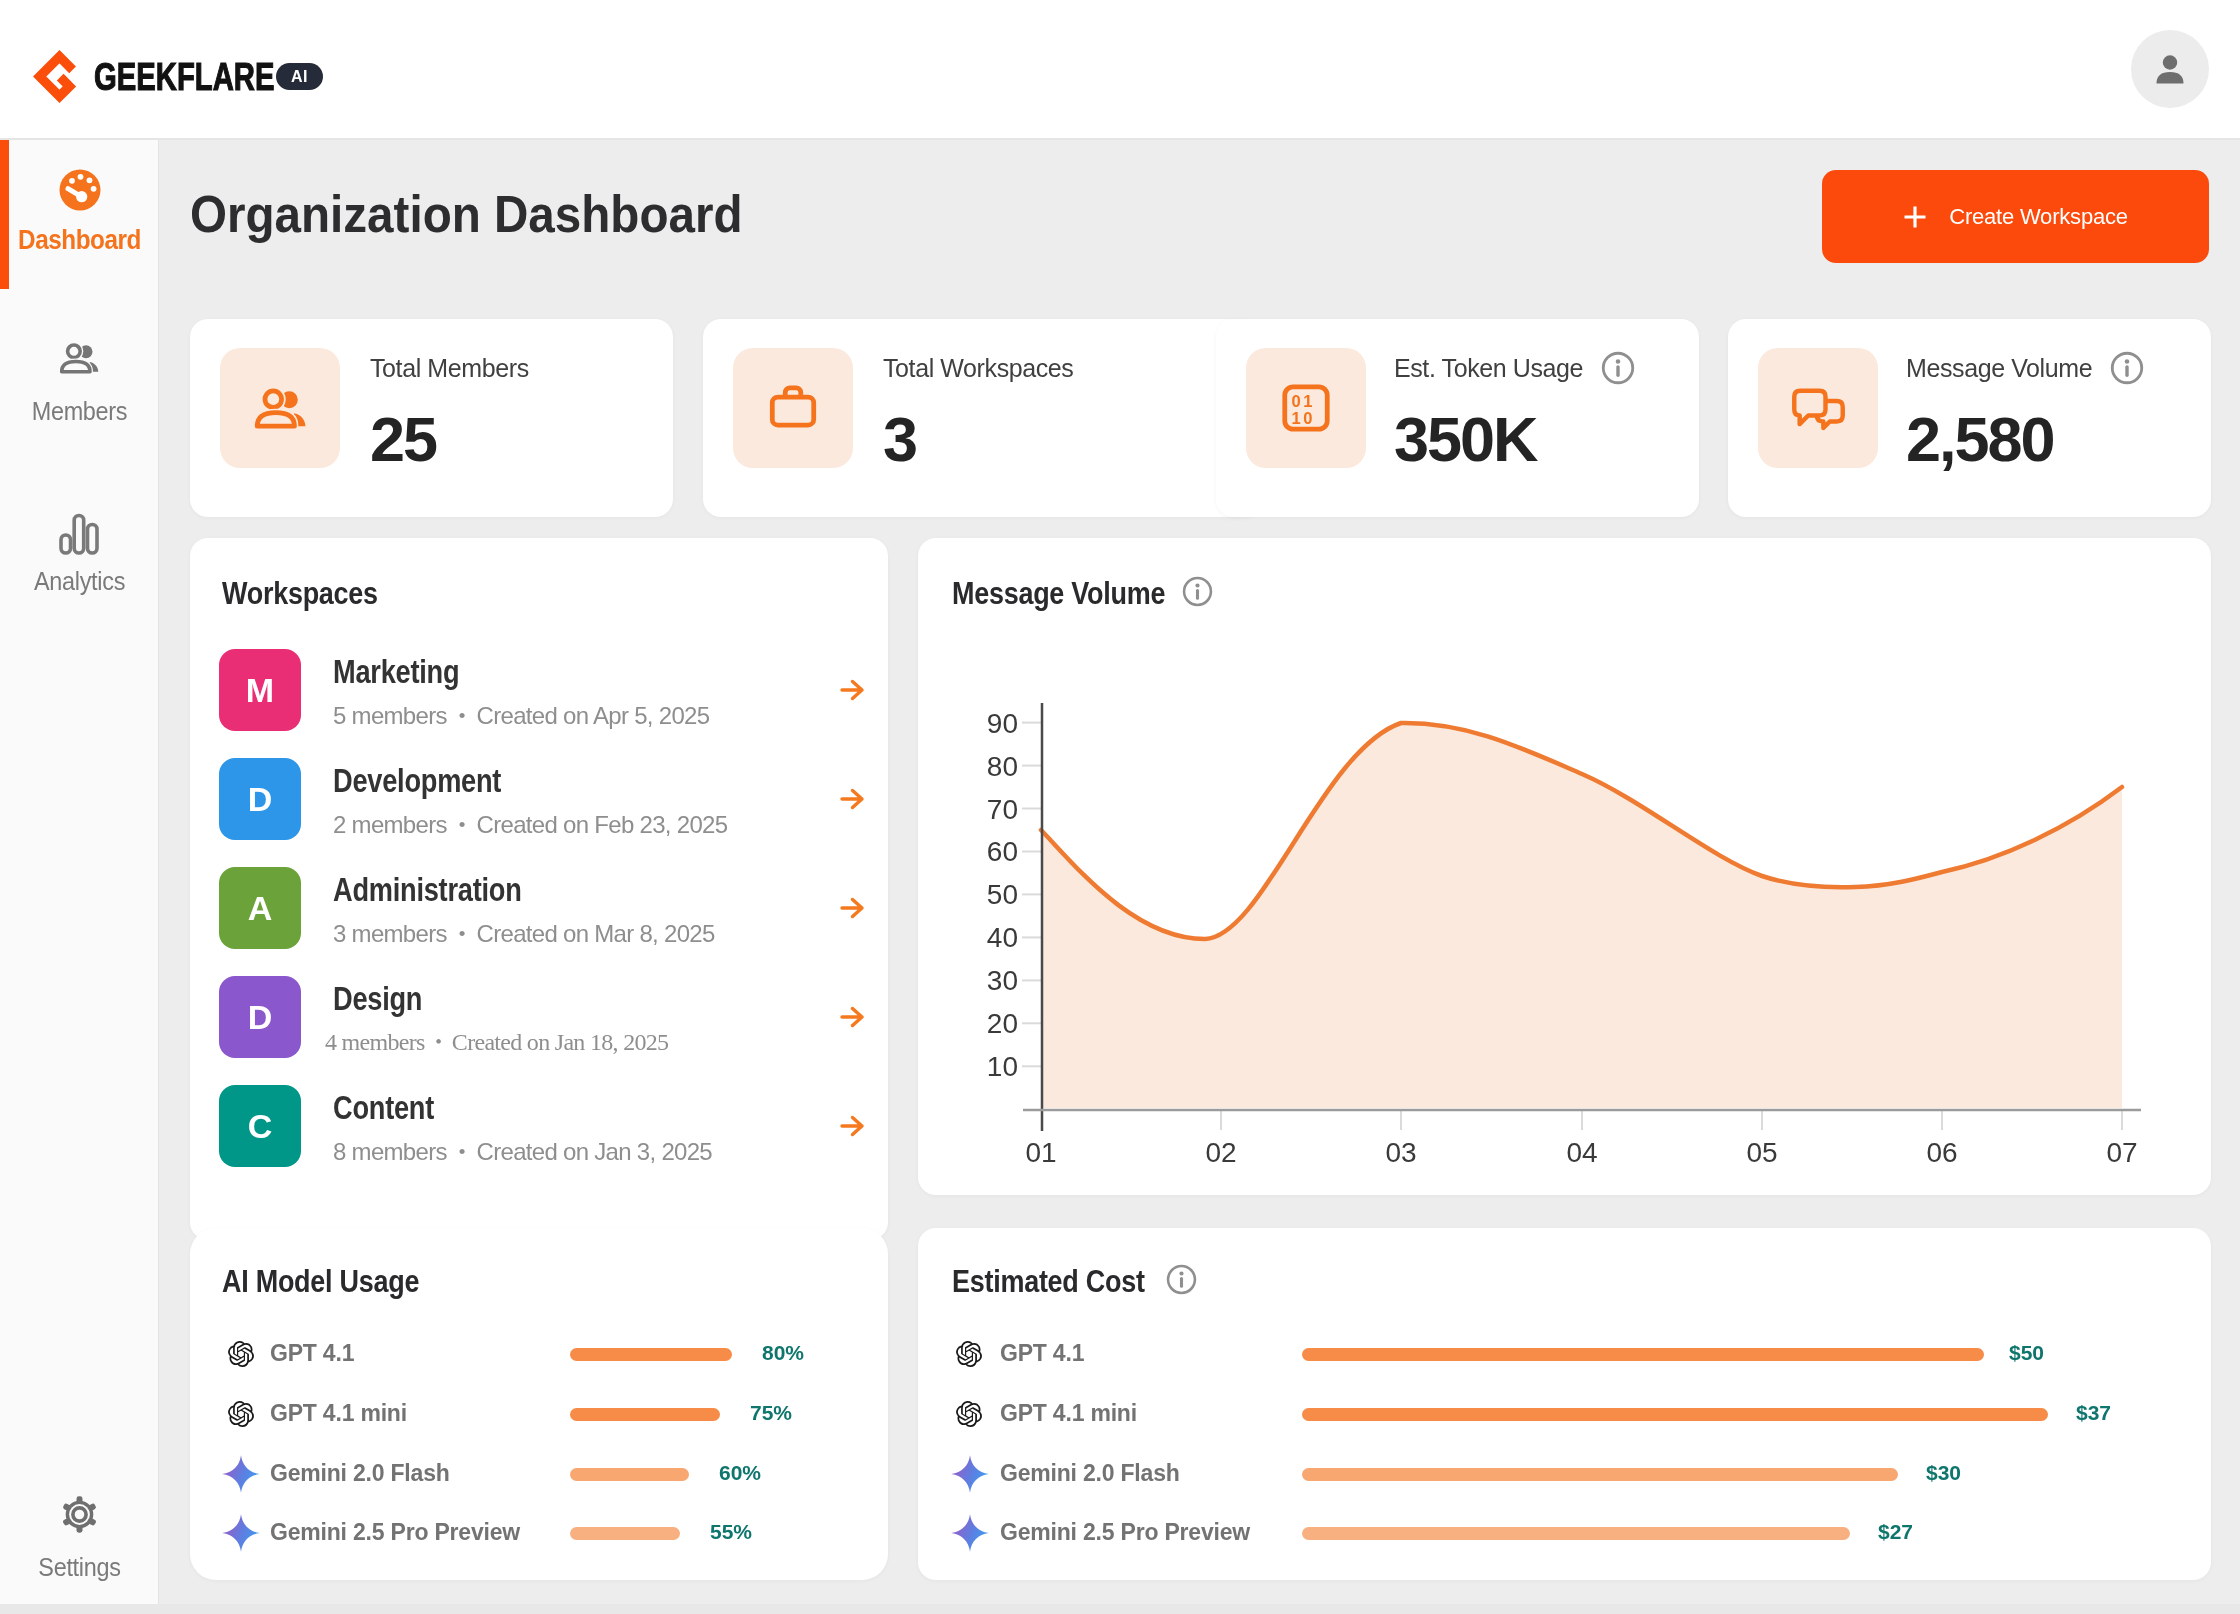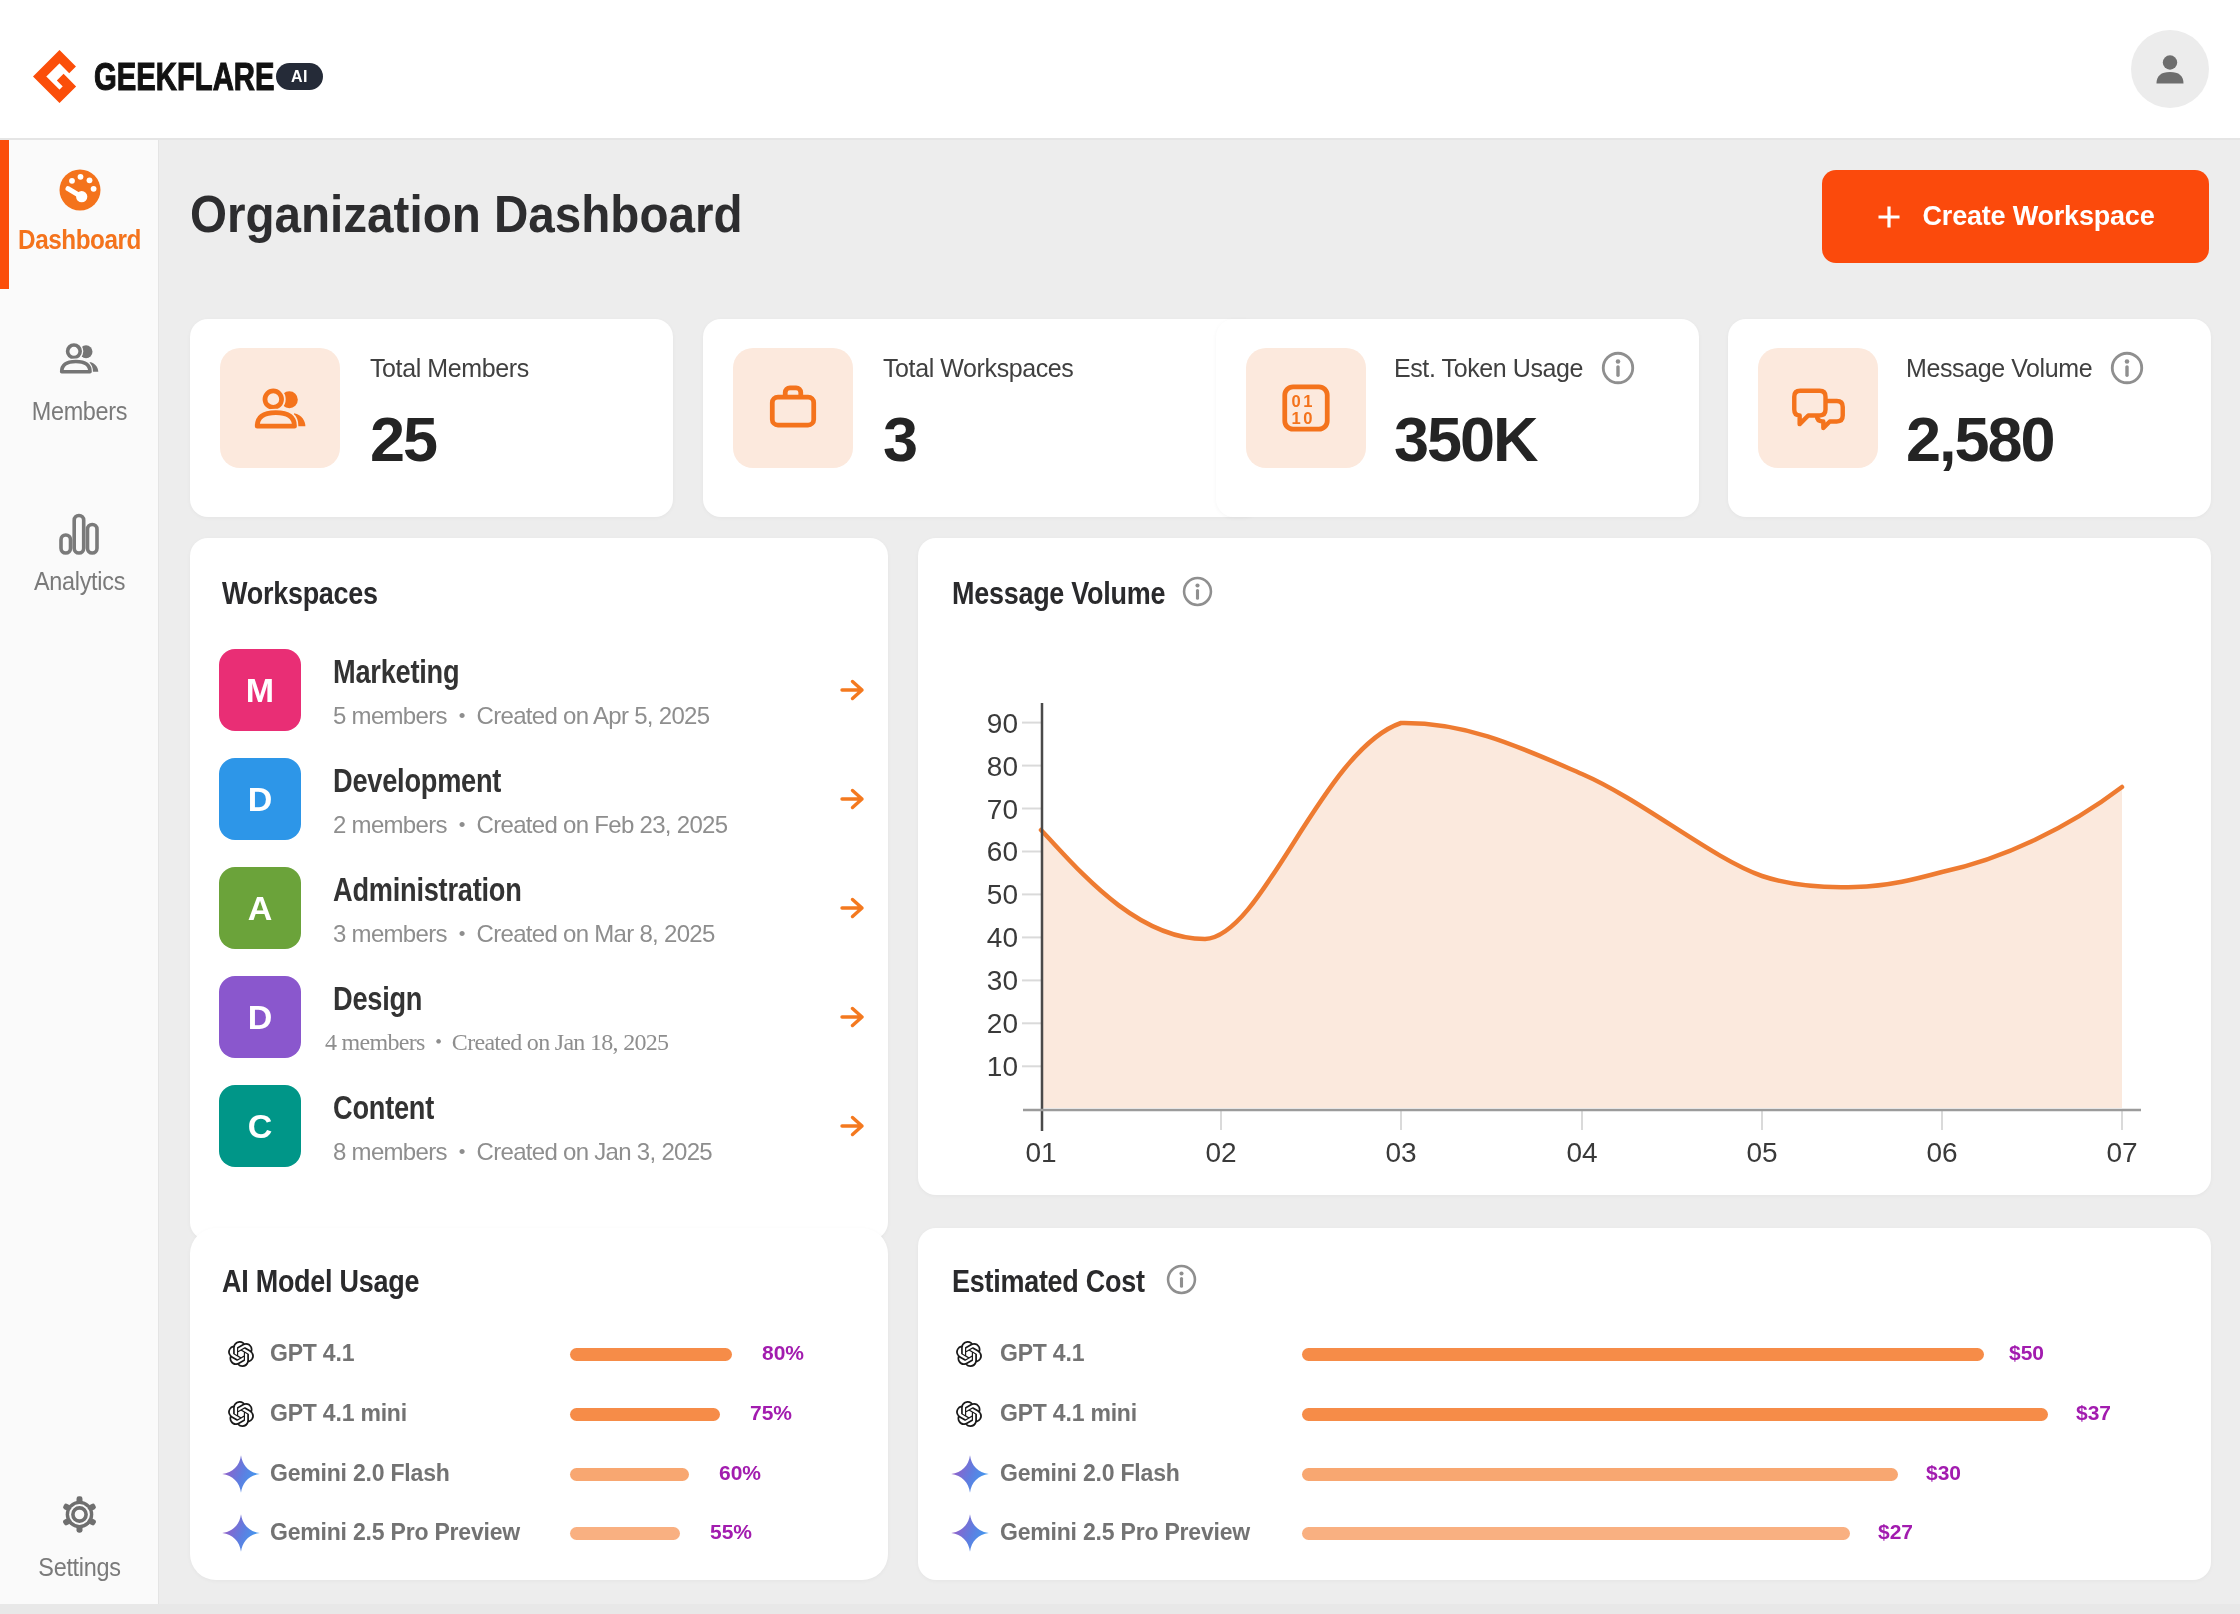--- a/index.html
+++ b/index.html
@@ -8,21 +8,21 @@
   .abs { position:absolute; }
   .card { position:absolute; background:#fff; border-radius:18px; box-shadow:0 1px 4px rgba(0,0,0,0.04); }
   .ibox { position:absolute; background:#fce9dd; border-radius:20px; width:120px; height:120px; display:flex; align-items:center; justify-content:center; }
   .slabel { position:absolute; font-size:25px; color:#404040; display:flex; align-items:center; gap:18px; height:36px; letter-spacing:-0.4px;}
   .sval { position:absolute; font-size:63px; font-weight:bold; color:#242424; letter-spacing:-2px; }
   .ctitle { position:absolute; font-size:31px; font-weight:bold; color:#2a2a2c; letter-spacing:-0.3px; transform:scaleX(0.87); transform-origin:left center; white-space:nowrap; }
   .mname { position:absolute; font-size:23px; font-weight:bold; color:#737373; letter-spacing:-0.2px; white-space:nowrap; }
   .wname { position:absolute; font-size:34px; font-weight:bold; color:#333; letter-spacing:-0.3px; transform:scaleX(0.8); transform-origin:left center; white-space:nowrap; }
   .wsub { position:absolute; font-size:24px; color:#8e8e8e; letter-spacing:-0.7px; white-space:nowrap; }
   .bar { position:absolute; height:13px; border-radius:7px; }
-  .pct { position:absolute; font-size:21px; font-weight:bold; color:#a21caf; }
+  .pct { position:absolute; font-size:21px; font-weight:bold; color:#0f766e; }
   .navlbl { position:absolute; width:159px; text-align:center; font-size:26px; color:#7a7a7a; letter-spacing:-0.3px; transform:scaleX(0.9);}
 </style>
 </head>
 <body>
 
 <div class="abs" style="left:0;top:0;width:2240px;height:140px;background:#fff;border-bottom:2px solid #e5e5e5;"></div>
 <svg class="abs" style="left:33px;top:50px;" width="53" height="53" viewBox="0 0 53 53">
   <g transform="rotate(45 26.5 26.5)">
     <path d="M 31 12.5 L 12.5 12.5 L 12.5 40.5 L 40.5 40.5 L 40.5 26.5 L 27.5 26.5" fill="none" stroke="#fb4e0a" stroke-width="9.5"></path>
   </g>
@@ -93,21 +93,21 @@
 </svg>
 <div class="navlbl" style="top:1552px;">Settings</div>
 
 <div class="abs" style="left:0;top:1604px;width:2240px;height:10px;background:#e8e8e8;"></div>
 
 <div class="abs" style="left:190px;top:188px;height:52px;line-height:52px;font-size:52px;font-weight:bold;color:#2d2d2f;transform:scaleX(0.915);transform-origin:left center;">Organization Dashboard</div>
 <div class="abs" style="left:1822px;top:170px;width:387px;height:93px;border-radius:14px;background:#fb4a0c;color:#fff;display:flex;align-items:center;justify-content:center;">
   <svg width="24" height="24" viewBox="0 0 24 24" style="margin-right:22px;">
       <path d="M12 1.5 v21 M1.5 12 h21" stroke="#fff" stroke-width="3.2" fill="none"></path>
     </svg>
-  <span style="font-size:27px;font-weight:bold;letter-spacing:-0.2px;">Create Workspace</span>
+  <span style="font-size:22px;font-weight:normal;letter-spacing:-0.2px;">Create Workspace</span>
 </div>
 
 <svg width="0" height="0" style="position:absolute">
   <defs>
     <symbol id="openai" viewBox="0 0 24 24">
       <path d="M22.282 9.821a5.985 5.985 0 0 0-.516-4.91 6.046 6.046 0 0 0-6.51-2.9A6.065 6.065 0 0 0 4.981 4.18a5.985 5.985 0 0 0-3.998 2.9 6.046 6.046 0 0 0 .743 7.097 5.98 5.98 0 0 0 .51 4.911 6.051 6.051 0 0 0 6.515 2.9A5.985 5.985 0 0 0 13.26 24a6.056 6.056 0 0 0 5.772-4.206 5.99 5.99 0 0 0 3.997-2.9 6.056 6.056 0 0 0-.747-7.073zM13.26 22.43a4.476 4.476 0 0 1-2.876-1.04l.141-.081 4.779-2.758a.795.795 0 0 0 .392-.681v-6.737l2.02 1.168a.071.071 0 0 1 .038.052v5.583a4.504 4.504 0 0 1-4.494 4.494zM3.6 18.304a4.47 4.47 0 0 1-.535-3.014l.142.085 4.783 2.759a.771.771 0 0 0 .78 0l5.843-3.369v2.332a.08.08 0 0 1-.033.062L9.74 19.95a4.5 4.5 0 0 1-6.14-1.646zM2.34 7.896a4.485 4.485 0 0 1 2.366-1.973V11.6a.766.766 0 0 0 .388.676l5.815 3.355-2.02 1.168a.076.076 0 0 1-.071 0l-4.83-2.786A4.504 4.504 0 0 1 2.34 7.872zm16.597 3.855l-5.833-3.387L15.119 7.2a.076.076 0 0 1 .071 0l4.83 2.791a4.494 4.494 0 0 1-.676 8.105v-5.678a.79.79 0 0 0-.407-.667zm2.01-3.023l-.141-.085-4.774-2.782a.776.776 0 0 0-.785 0L9.409 9.23V6.897a.066.066 0 0 1 .028-.061l4.83-2.787a4.5 4.5 0 0 1 6.68 4.66zm-12.64 4.135l-2.02-1.164a.08.08 0 0 1-.038-.057V6.075a4.5 4.5 0 0 1 7.375-3.453l-.142.08L8.704 5.46a.795.795 0 0 0-.393.681zm1.097-2.365l2.602-1.5 2.607 1.5v2.999l-2.597 1.5-2.607-1.5z" fill="#191919"></path>
     </symbol>
     <symbol id="gemini" viewBox="0 0 48 48">
       <defs>
         <linearGradient id="gg" x1="0%" y1="30%" x2="100%" y2="70%">

